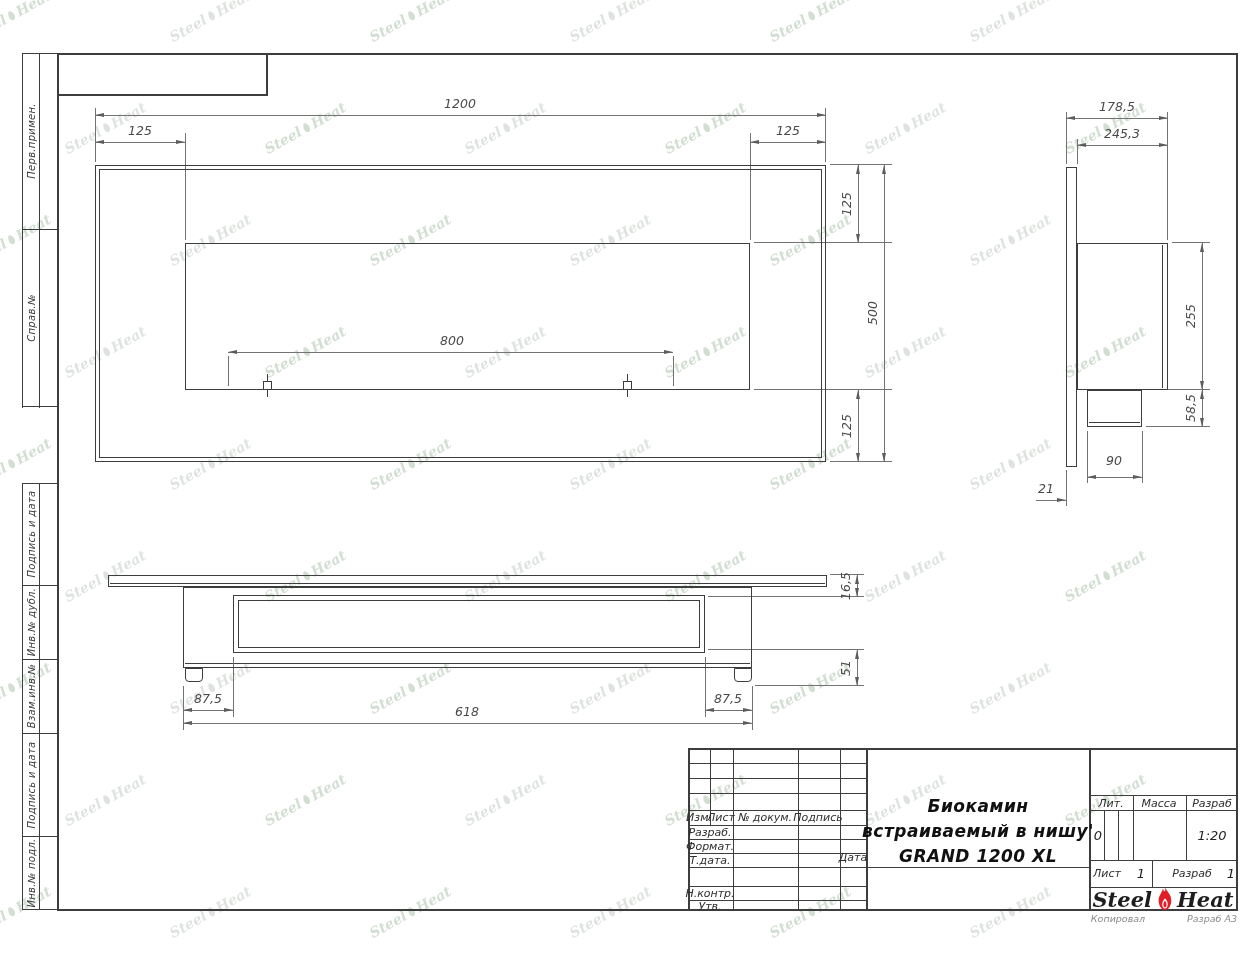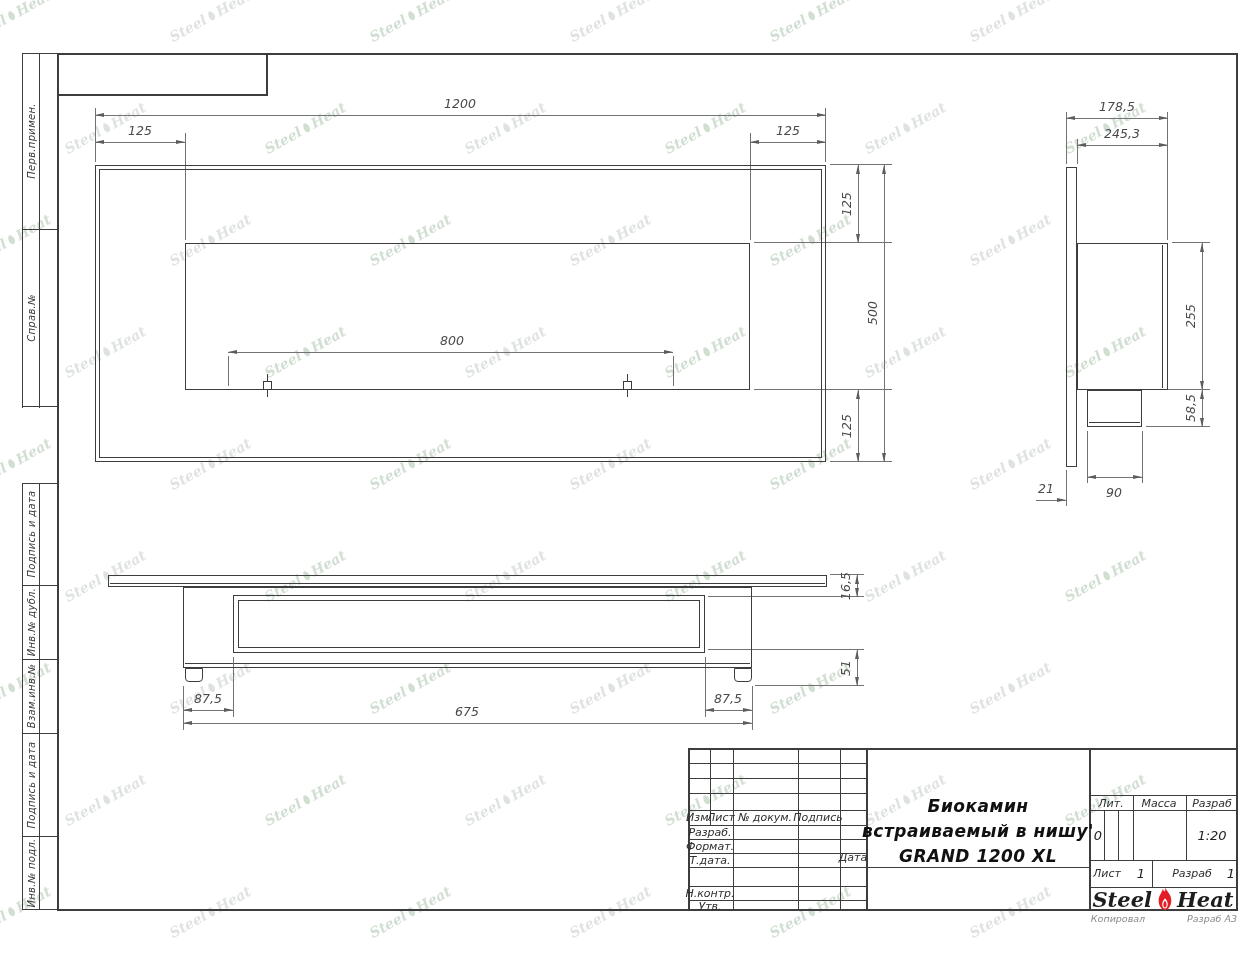--- a/index.html
+++ b/index.html
@@ -611,20 +611,20 @@
     <span class="t dimt" style="left: 140px; top: 130px;">125</span>
     <span class="t dimt" style="left: 788px; top: 130px;">125</span>
     <span class="t dimt rot" style="left: 846px; top: 204px;">125</span>
     <span class="t dimt rot" style="left: 872px; top: 313px;">500</span>
     <span class="t dimt rot" style="left: 846px; top: 426px;">125</span>
     <span class="t dimt" style="left: 452px; top: 340px;">800</span>
     <span class="t dimt" style="left: 1117px; top: 106px;">178,5</span>
     <span class="t dimt" style="left: 1122px; top: 133px;">245,3</span>
     <span class="t dimt rot" style="left: 1190px; top: 316px;">255</span>
     <span class="t dimt rot" style="left: 1190px; top: 408px;">58,5</span>
-    <span class="t dimt" style="left: 1114px; top: 492px; font-style: italic;">90</span>
+    <span class="t dimt" style="left: 1114px; top: 460px; font-style: italic;">90</span>
     <span class="t dimt" style="left: 1046px; top: 488px;">21</span>
     <span class="t dimt rot" style="left: 845px; top: 586px;">16,5</span>
     <span class="t dimt rot" style="left: 845px; top: 668px;">51</span>
     <span class="t dimt" style="left: 208px; top: 698px;">87,5</span>
     <span class="t dimt" style="left: 728px; top: 698px;">87,5</span>
-    <span class="t dimt" style="left: 467px; top: 711px;">675</span>
+    <span class="t dimt" style="left: 467px; top: 711px;">618</span>
   </div>
 
 </body></html>

